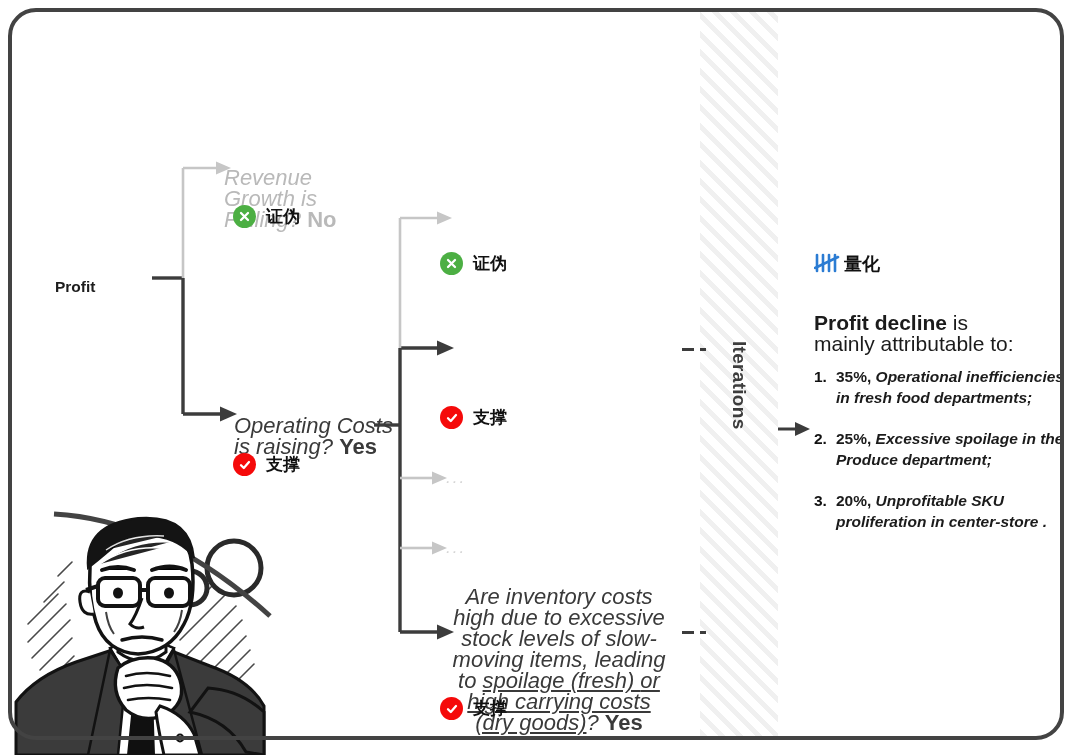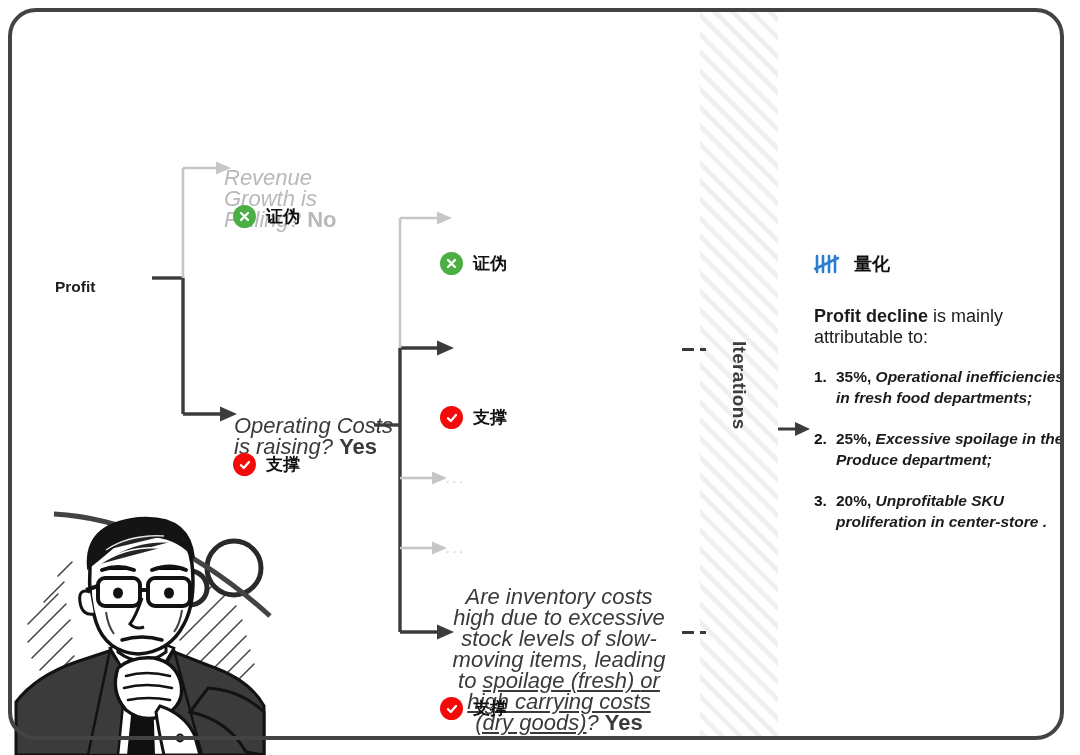--- a/index.html
+++ b/index.html
@@ -65,28 +65,28 @@
   }
   .badge.green{background:#4caf43;}
   .badge.red{background:#f50a0a;}
   .badge svg{display:block;}
   .verdict-text{
     font-size:17px;font-weight:bold;color:#111;
     font-family:"DejaVu Sans","Liberation Sans",sans-serif;
   }
 
   
-  .quant-head{position:absolute;display:flex;align-items:center;gap:10px;}
+  .quant-head{position:absolute;display:flex;}
   .quant-head .tally{display:block;}
   .quant-head .qt{
     font-size:18px;font-weight:bold;color:#111;
     font-family:"DejaVu Sans","Liberation Sans",sans-serif;
   }
   .panel-lead{
-    position:absolute;font-size:18px;line-height:21px;color:#1b1b1b;
+    position:absolute;font-size:21px;line-height:21px;color:#1b1b1b;margin-top:6px;
   }
   .panel-lead b{font-weight:bold;}
   .olist{position:absolute;width:250px;}
   .oitem{display:flex;gap:9px;margin-bottom:20px;font-size:15.5px;line-height:21px;}
   .oitem .num{font-weight:bold;flex:0 0 auto;color:#111;}
   .oitem .body{color:#1b1b1b;}
   .oitem .body .pct{font-weight:bold;font-style:normal;}
   .oitem .body .it{font-style:italic;font-weight:bold;}
 
   

